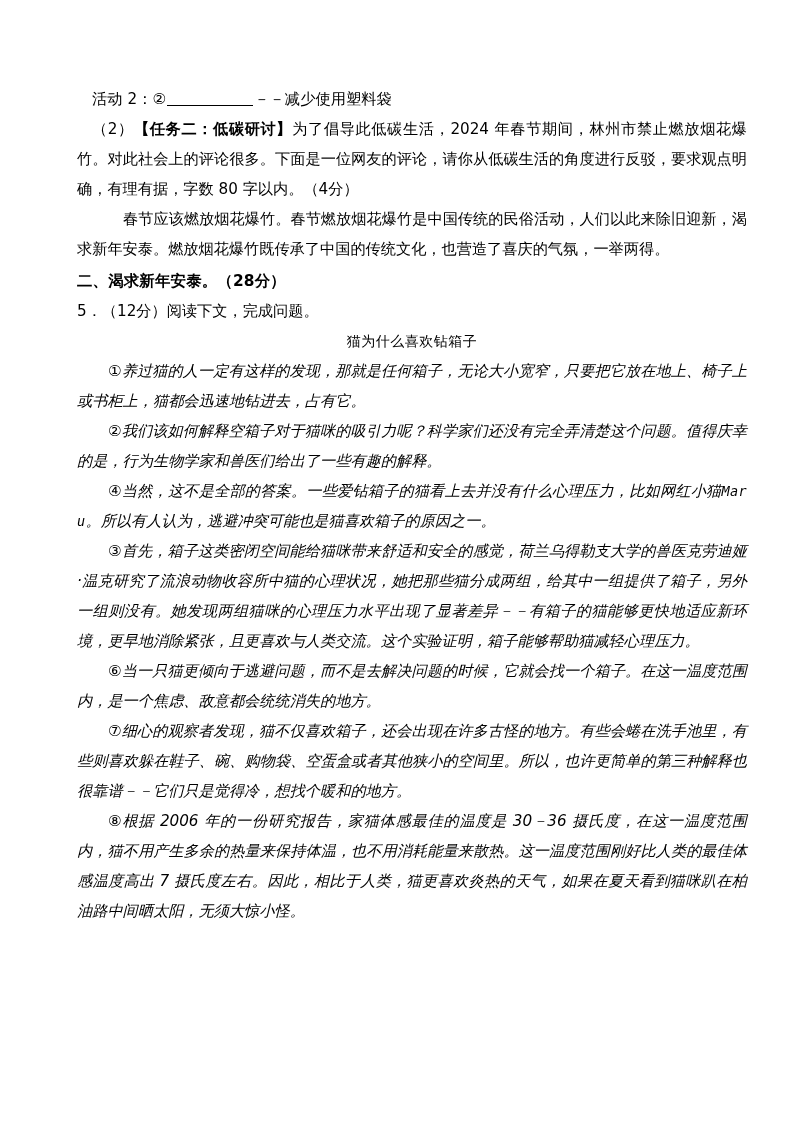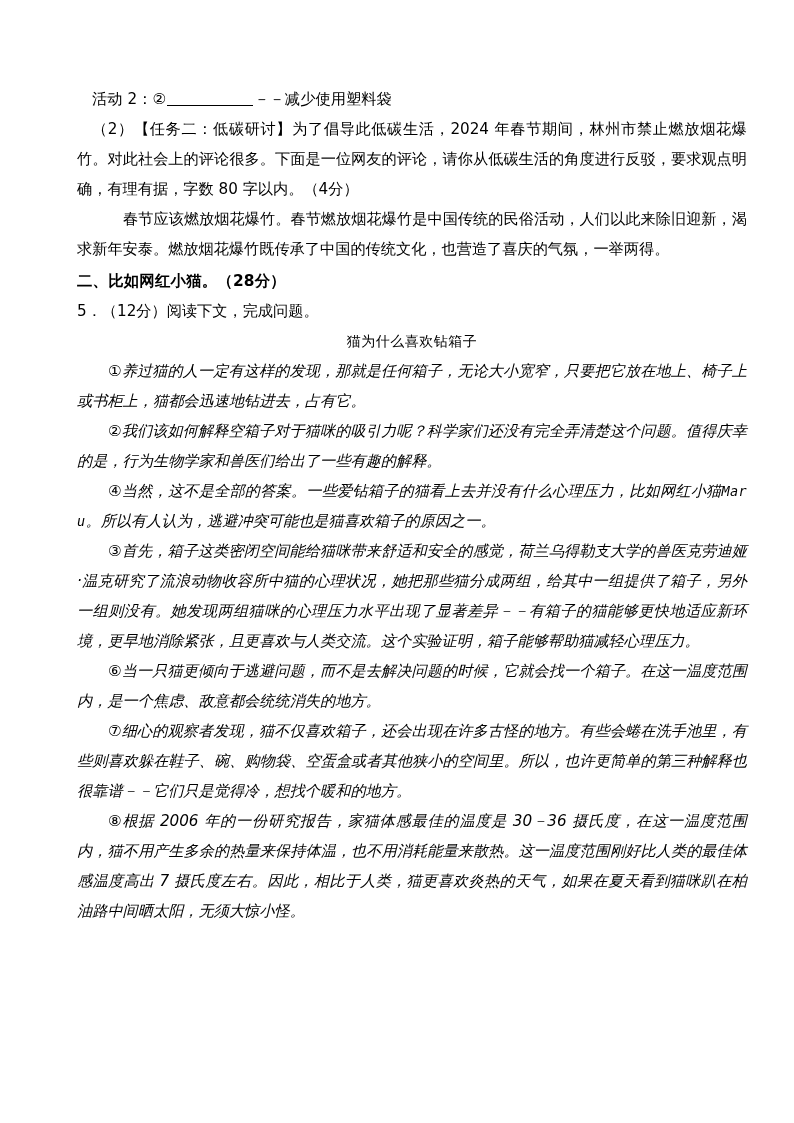--- a/index.html
+++ b/index.html
@@ -94,21 +94,21 @@
     letter-spacing: 0.5px;
   }
 
   .mono-name {
     font-family: "DejaVu Sans Mono", "Liberation Mono", monospace;
     font-size: 13.5px;
     letter-spacing: 0.4px;
   }
 
   .bold-tag {
-    font-weight: normal;
+    font-weight: bold;
   }
 
   .spacer-sm { height: 2px; }
 </style>
 </head>
 <body>
 
 <div class="page">
   <div class="content">
 
@@ -117,21 +117,21 @@
     </div>
 
     <p class="para indent-1">
       <span>（2）</span><span class="bold-tag">【任务二：低碳研讨】</span><span>为了倡导此低碳生活，2024 年春节期间，林州市禁止燃放烟花爆竹。对此社会上的评论很多。下面是一位网友的评论，请你从低碳生活的角度进行反驳，要求观点明确，有理有据，字数 80 字以内。（4分）</span>
     </p>
 
     <p class="para indent-3">春节应该燃放烟花爆竹。春节燃放烟花爆竹是中国传统的民俗活动，人们以此来除旧迎新，渴求新年安泰。燃放烟花爆竹既传承了中国的传统文化，也营造了喜庆的气氛，一举两得。</p>
 
     <div class="spacer-sm"></div>
 
-    <p class="section-heading">二、比如网红小猫。（28分）</p>
+    <p class="section-heading">二、渴求新年安泰。（28分）</p>
 
     <p class="qnum-line">5．（12分）阅读下文，完成问题。</p>
 
     <p class="passage-title">猫为什么喜欢钻箱子</p>
 
     <p class="para indent-2">①养过猫的人一定有这样的发现，那就是任何箱子，无论大小宽窄，只要把它放在地上、椅子上或书柜上，猫都会迅速地钻进去，占有它。</p>
 
     <p class="para indent-2">②我们该如何解释空箱子对于猫咪的吸引力呢？科学家们还没有完全弄清楚这个问题。值得庆幸的是，行为生物学家和兽医们给出了一些有趣的解释。</p>
 
     <p class="para indent-2">

